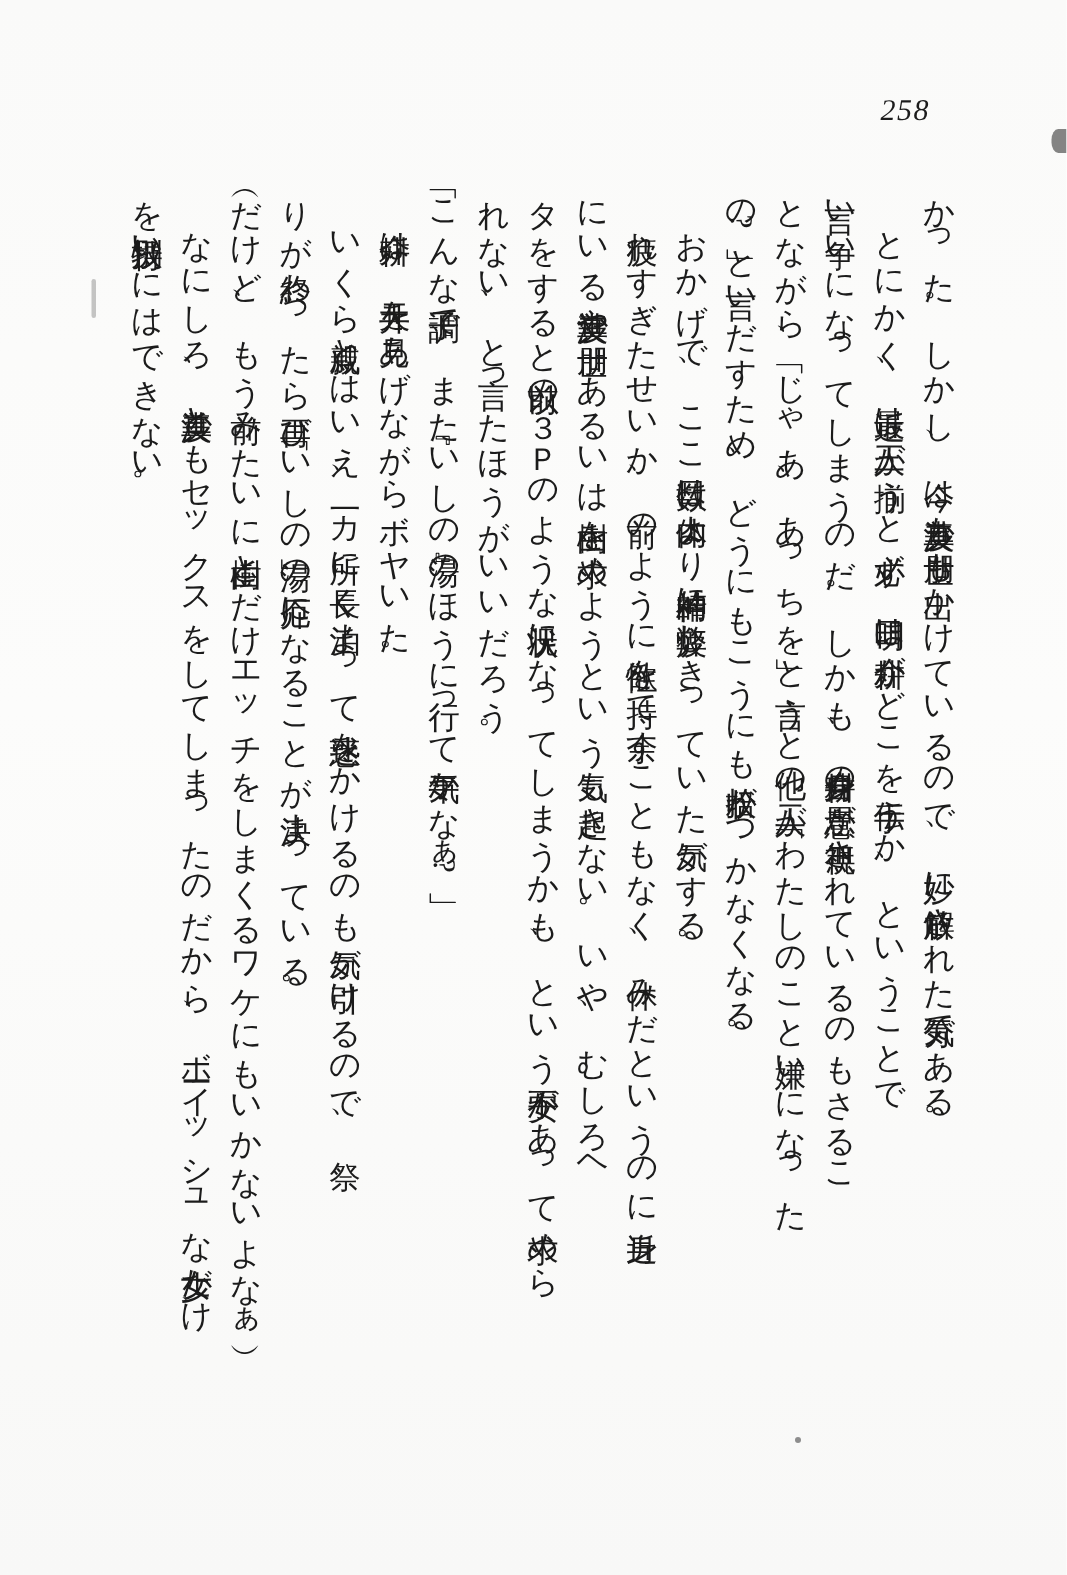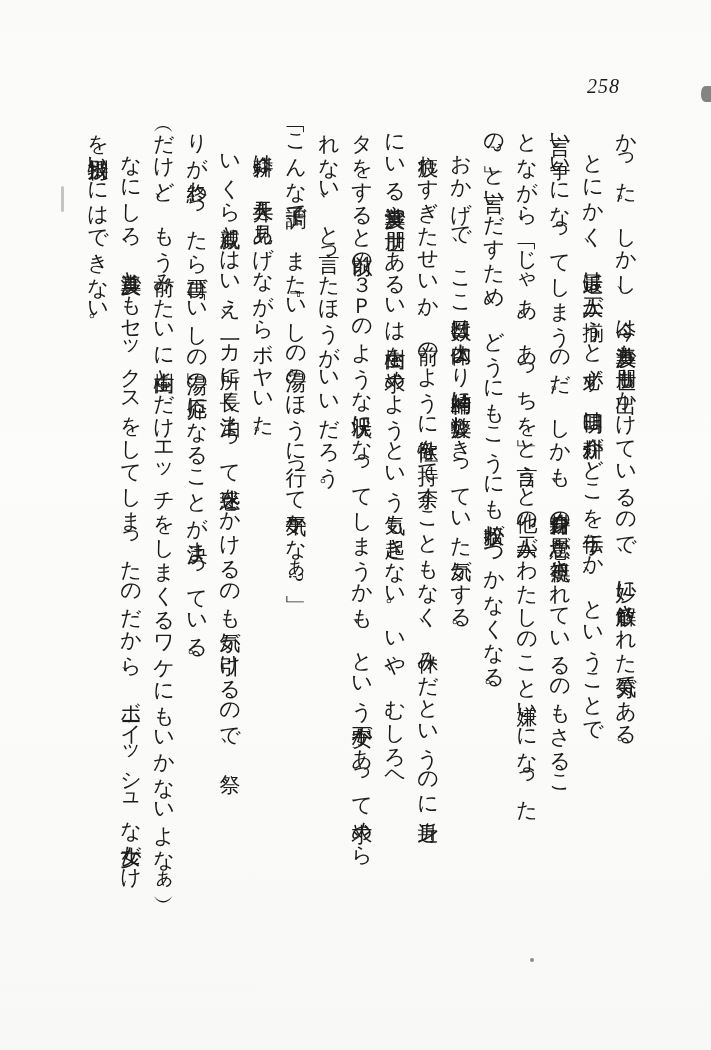--- a/index.html
+++ b/index.html
@@ -20,21 +20,20 @@
     font-family: "Liberation Serif", "DejaVu Serif", serif;
   }
   .page-number {
     position: absolute;
     left: 587px;
     top: 63px;
     font-size: 20px;
     font-style: italic;
     color: #1c1c1c;
     letter-spacing: 1px;
-    margin-top: 12px;
   }
   .text-block {
     position: absolute;
     top: 119px;
     right: 69px;
     width: 562px;
     height: 834px;
     writing-mode: vertical-rl;
     text-orientation: mixed;
     font-size: 21px;

